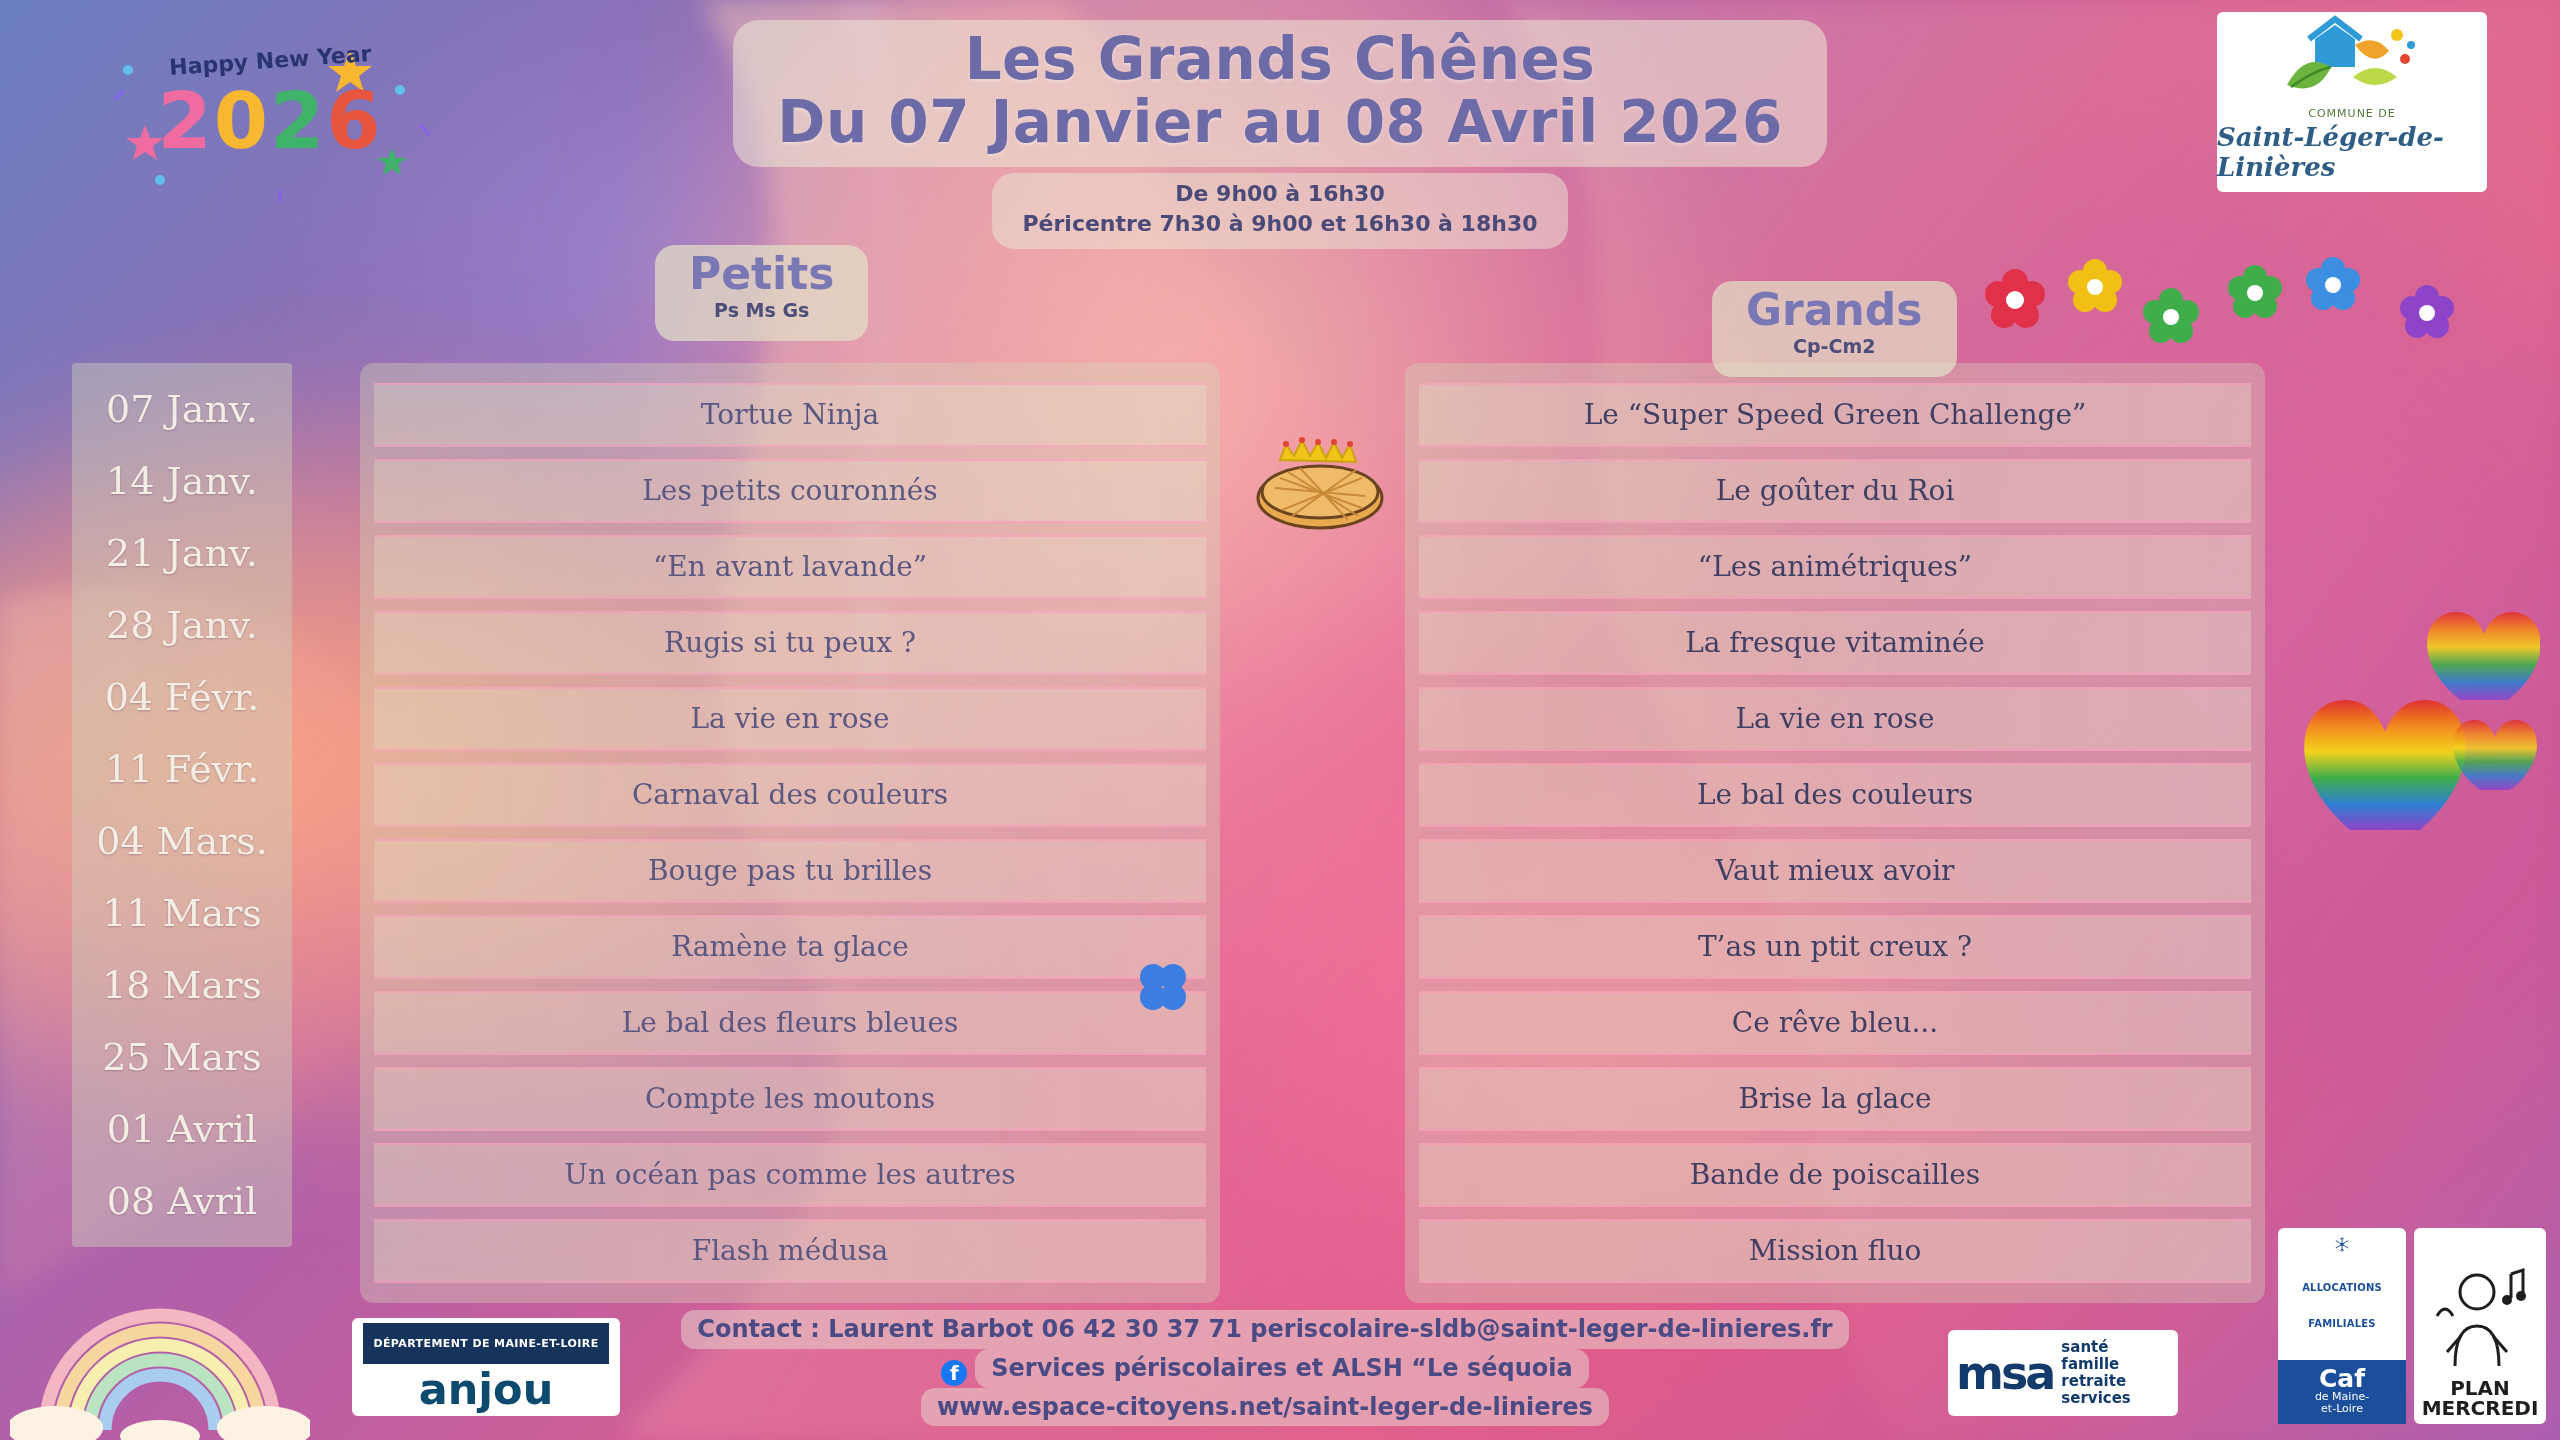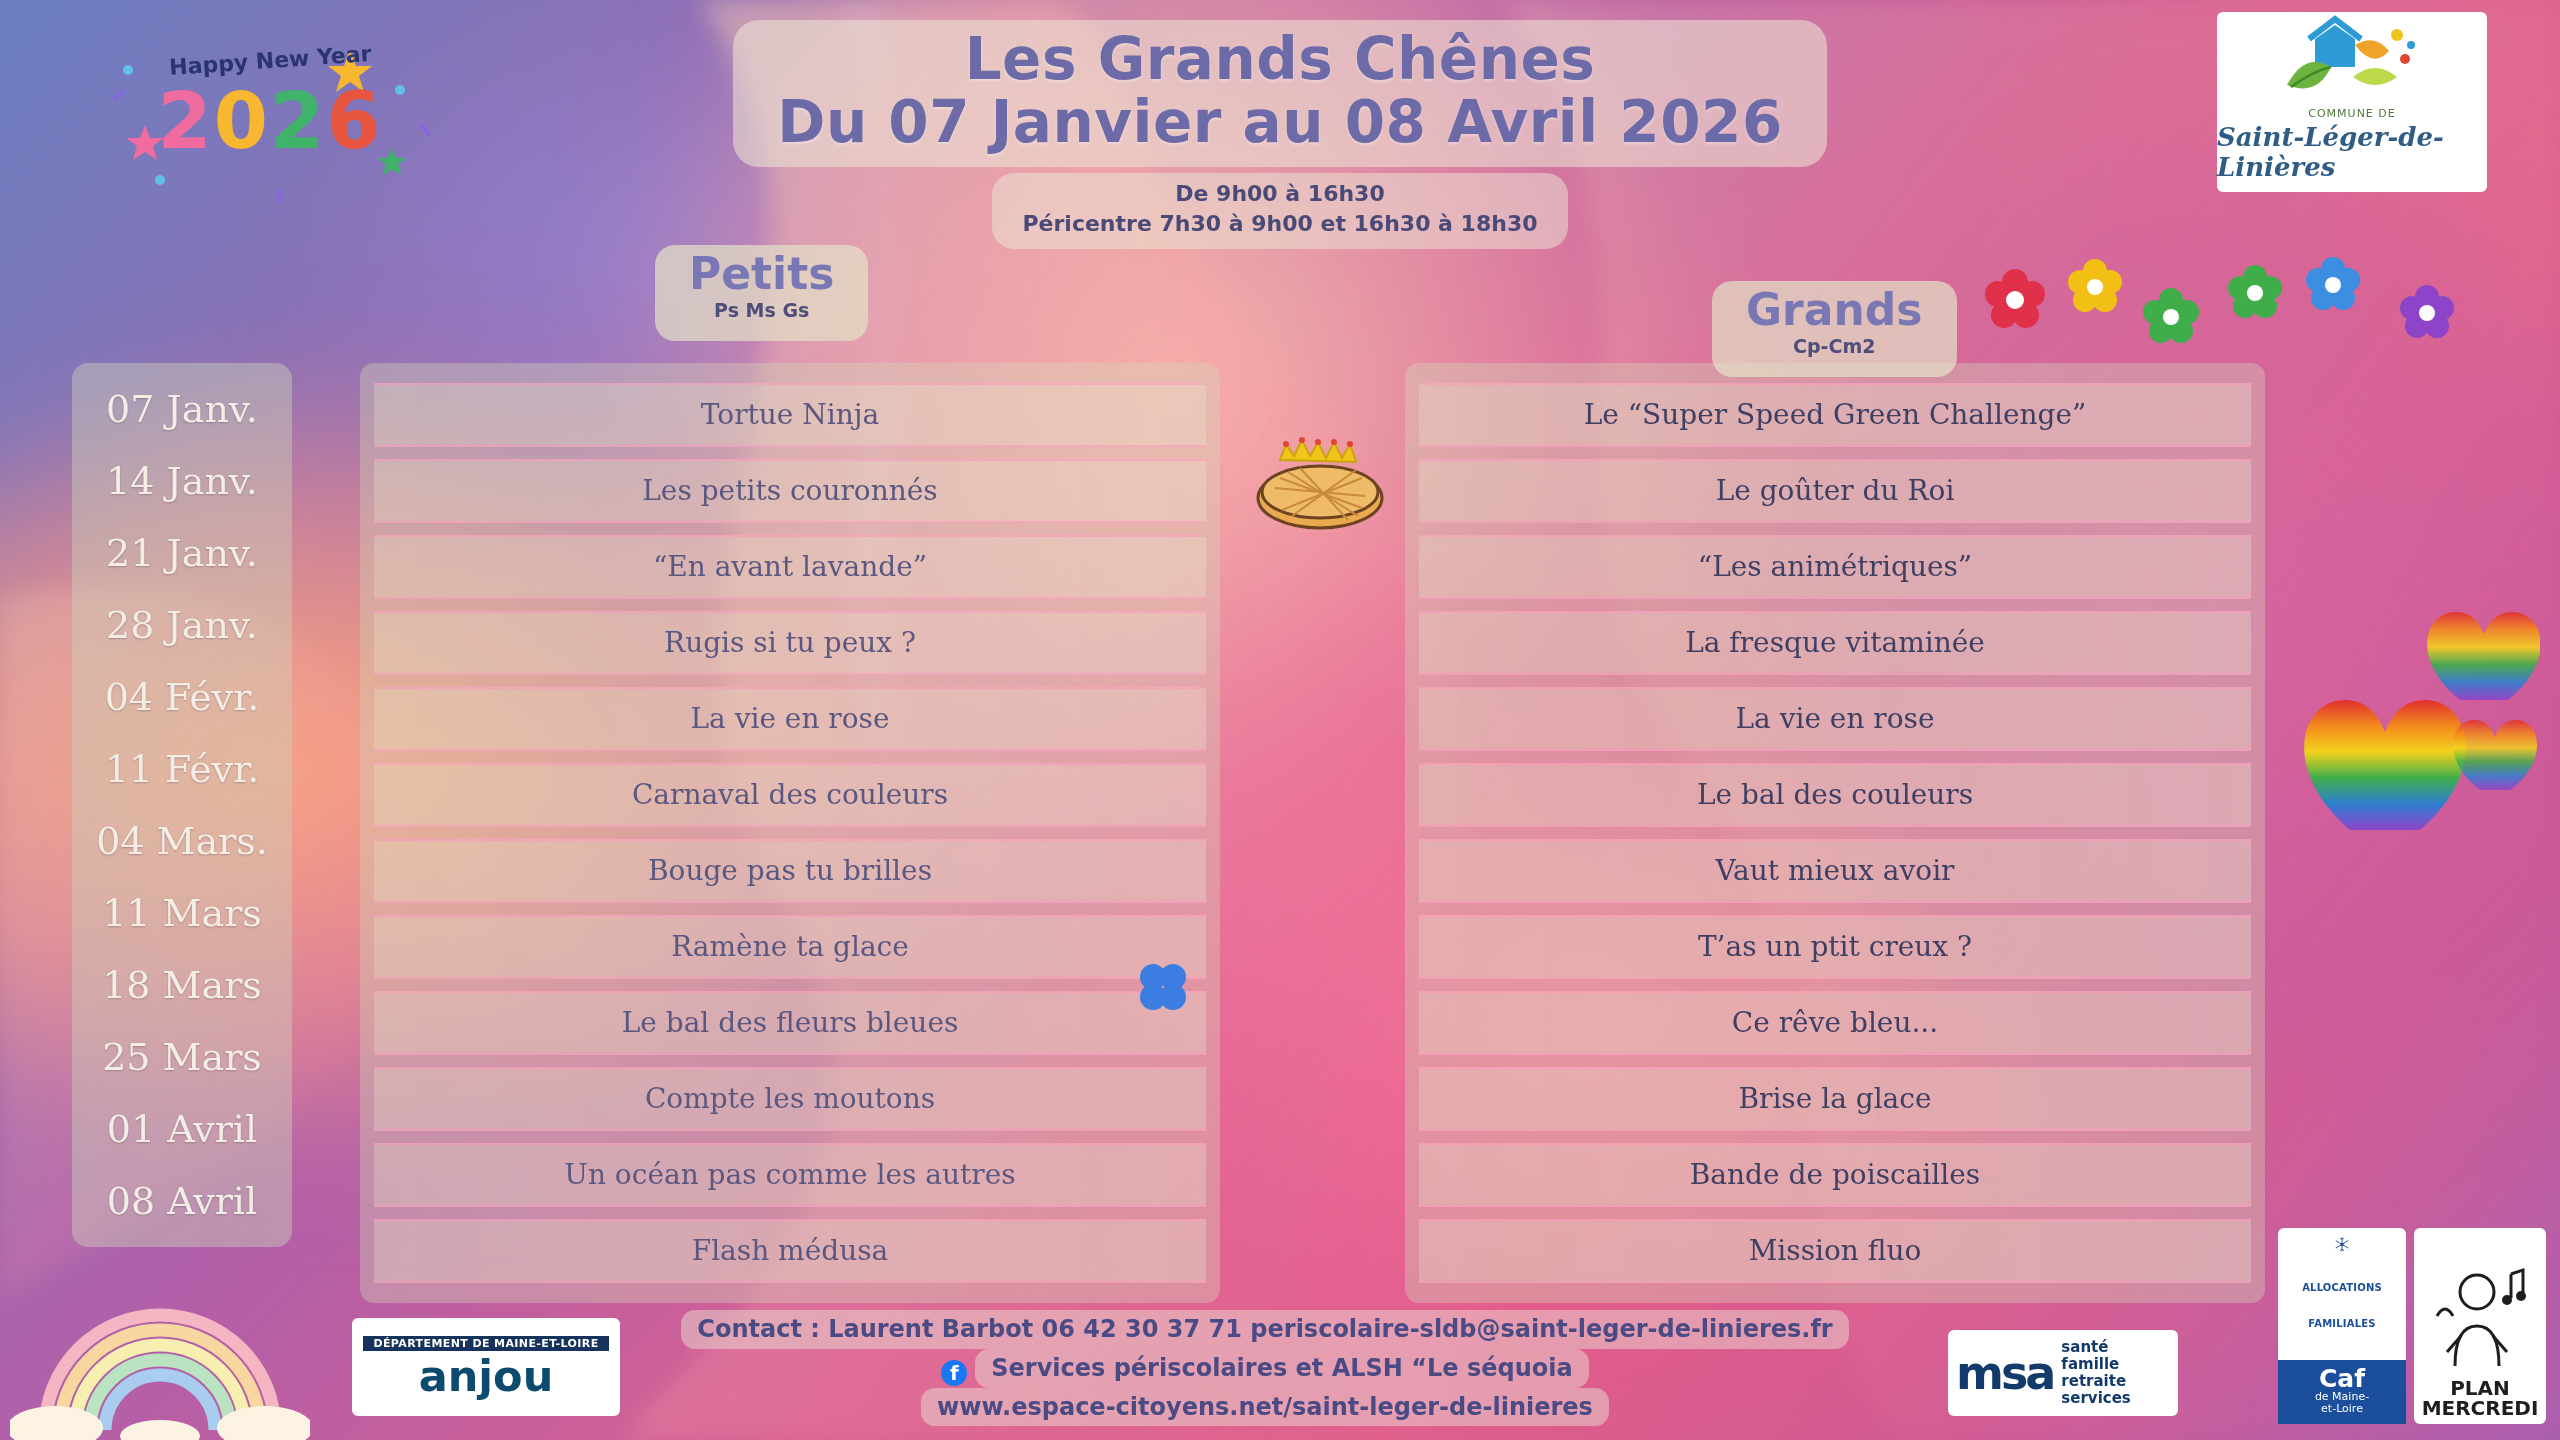--- a/index.html
+++ b/index.html
@@ -103,21 +103,21 @@
   .col {
     position: absolute;
     z-index: 5;
   }
   #col-dates { left: 72px; top: 363px; width: 220px; }
   #col-petits { left: 360px; top: 363px; width: 860px; }
   #col-grands { left: 1405px; top: 363px; width: 860px; }
 
   .panel-dates {
     background: rgba(205,208,186,0.45);
-    border-radius: 16px;
+    border-radius: 4px;
     padding: 10px 16px;
   }
   .panel-rows {
     background: rgba(214,213,183,0.38);
     border-radius: 14px;
     padding: 8px 14px;
   }
   .date-cell {
     height: 72px;
     line-height: 72px;
@@ -163,21 +163,21 @@
     font-style: italic; font-weight: bold; font-size: 26px; color: #2f5d86;
   }
   .commune-art { width: 190px; height: 92px; }
 
   #logo-anjou {
     left: 352px; top: 1318px; width: 268px; height: 98px;
     display:flex; flex-direction:column; align-items:center; justify-content:center;
   }
   #logo-anjou .dept {
     font-family:"DejaVu Sans", sans-serif; font-size:11px; font-weight:bold;
-    color:#ffffff; background:#16335c; padding:1px 10px; letter-spacing:.4px;
+    color:#ffffff; background:#16335c; padding:14px 10px; letter-spacing:.4px;
   }
   #logo-anjou .anjou {
     font-family:"DejaVu Sans", sans-serif; font-weight:bold; font-size:43px; color:#0c4a6e; line-height:1;
     margin-top:4px;
   }
 
   #logo-msa {
     left: 1948px; top: 1330px; width: 230px; height: 86px;
     display:flex; align-items:center; gap:8px; padding:0 8px; box-sizing:border-box;
   }

